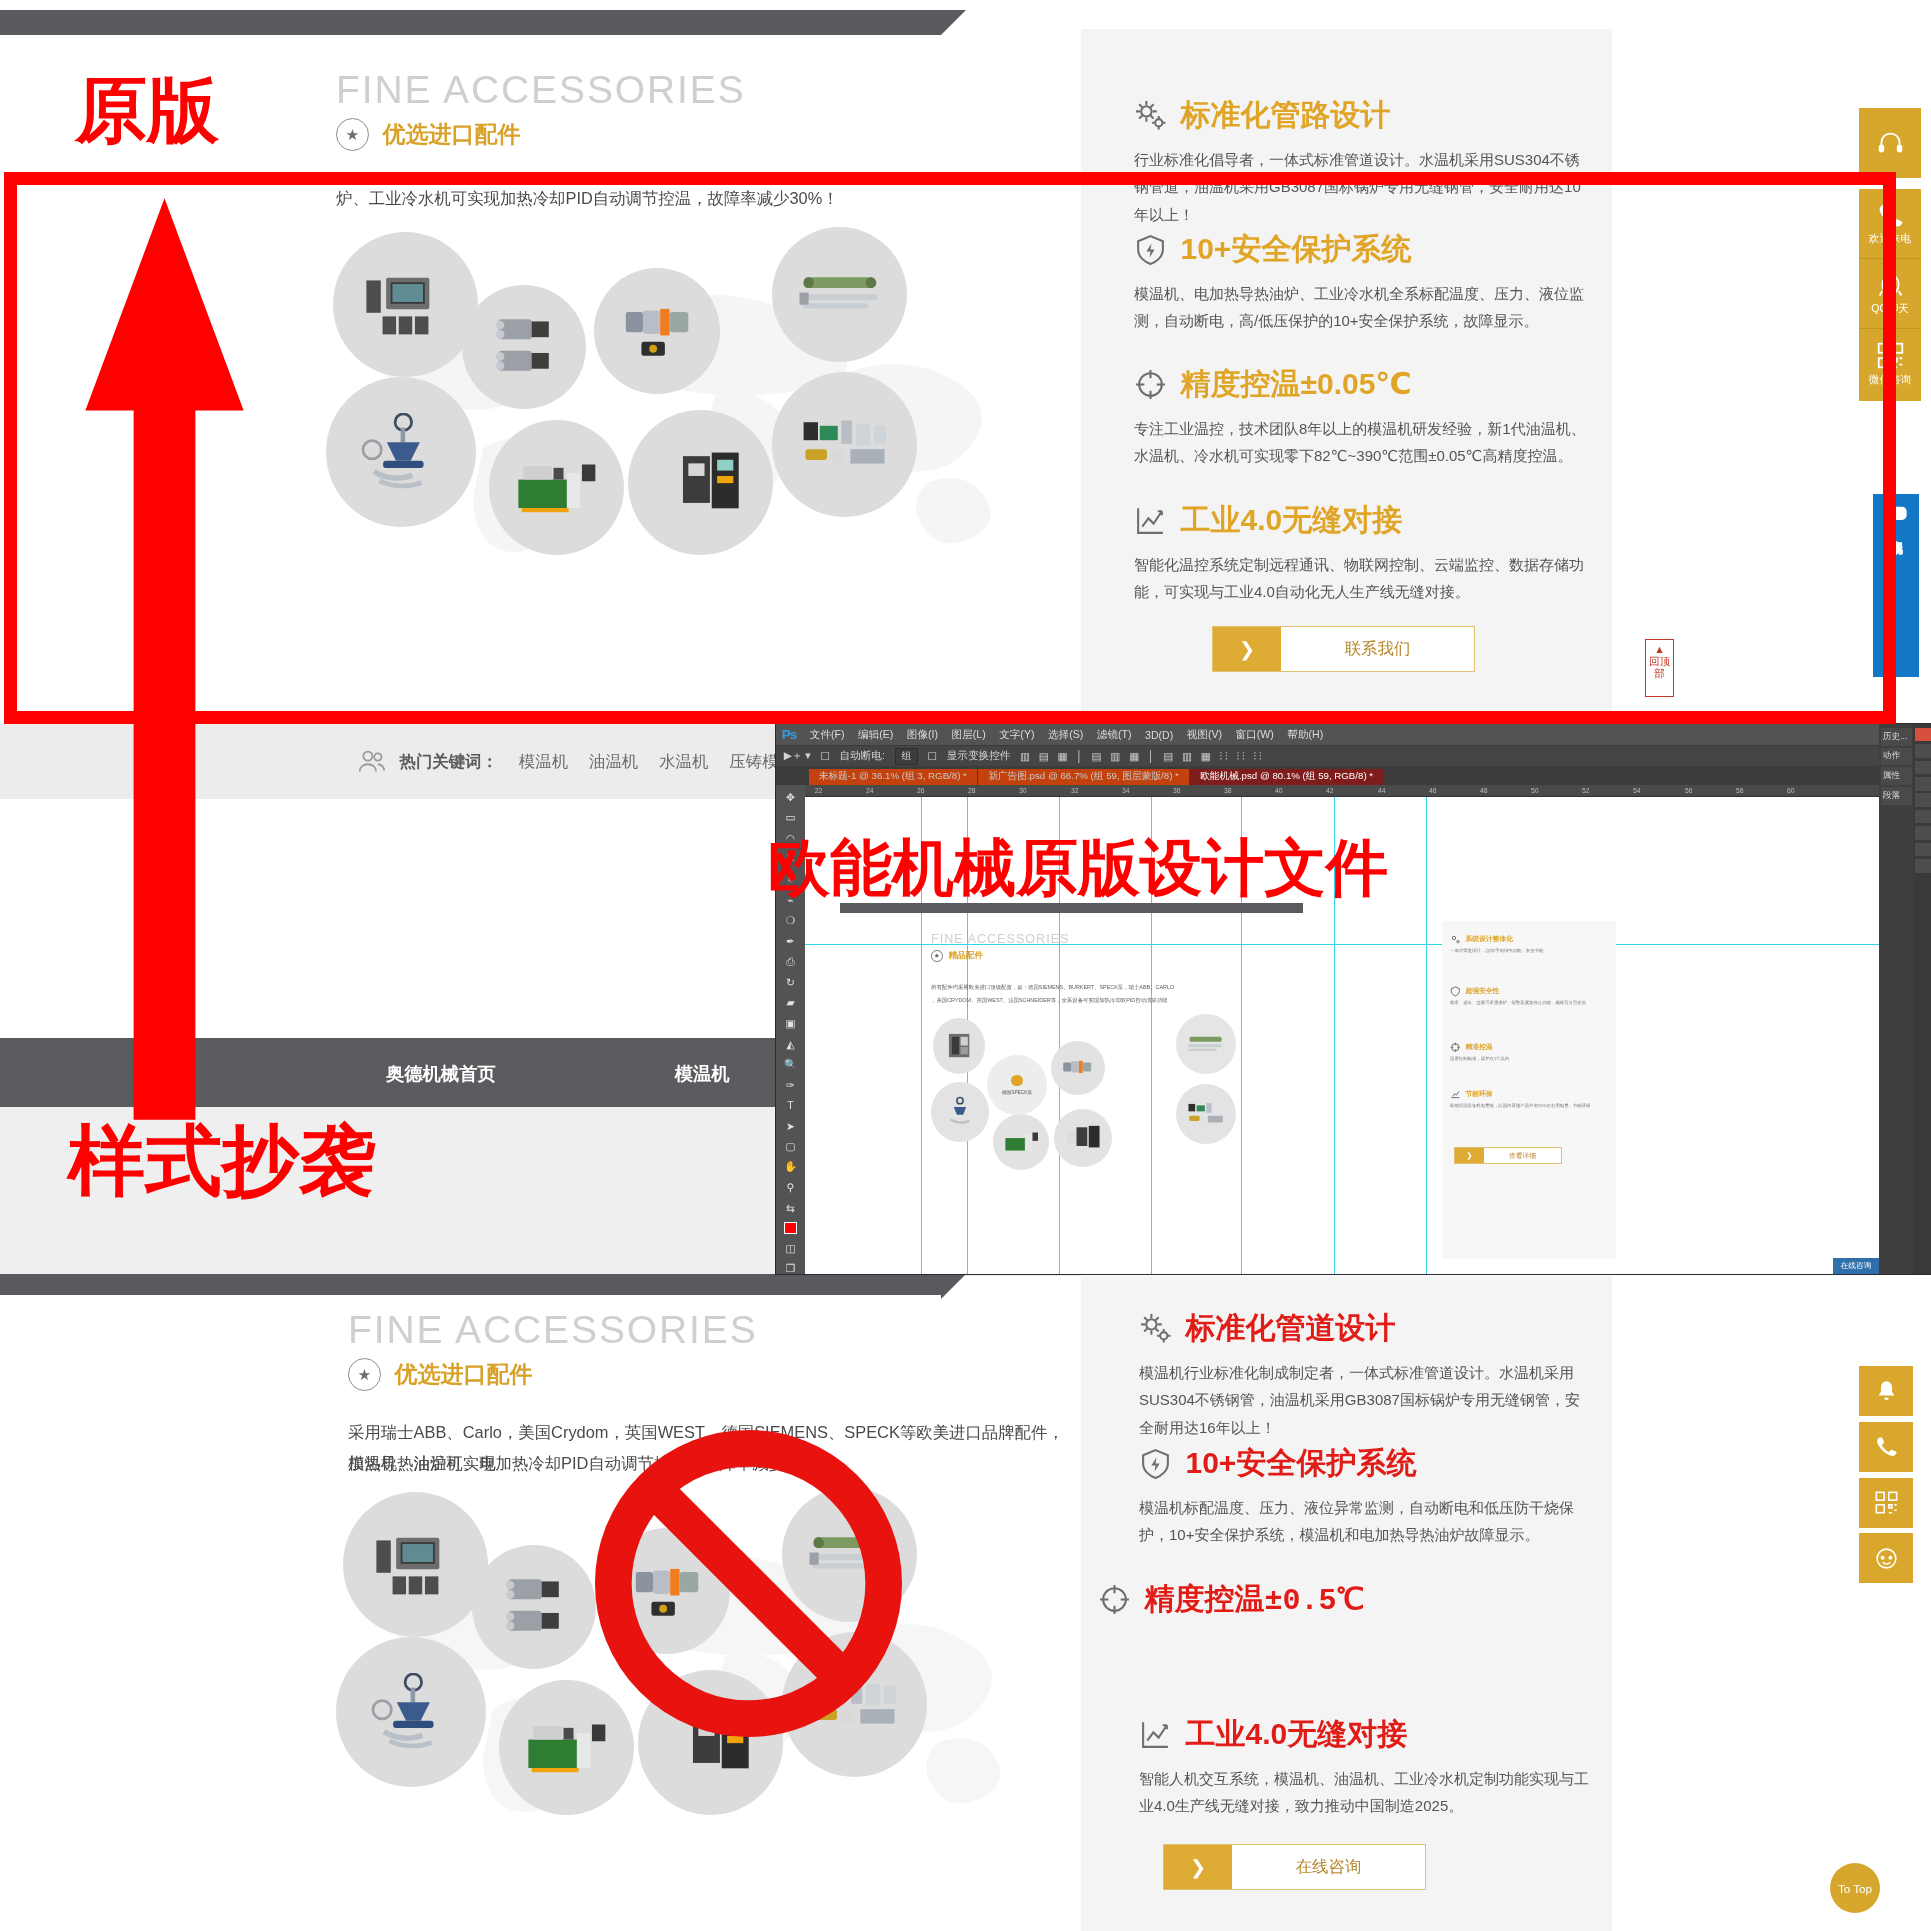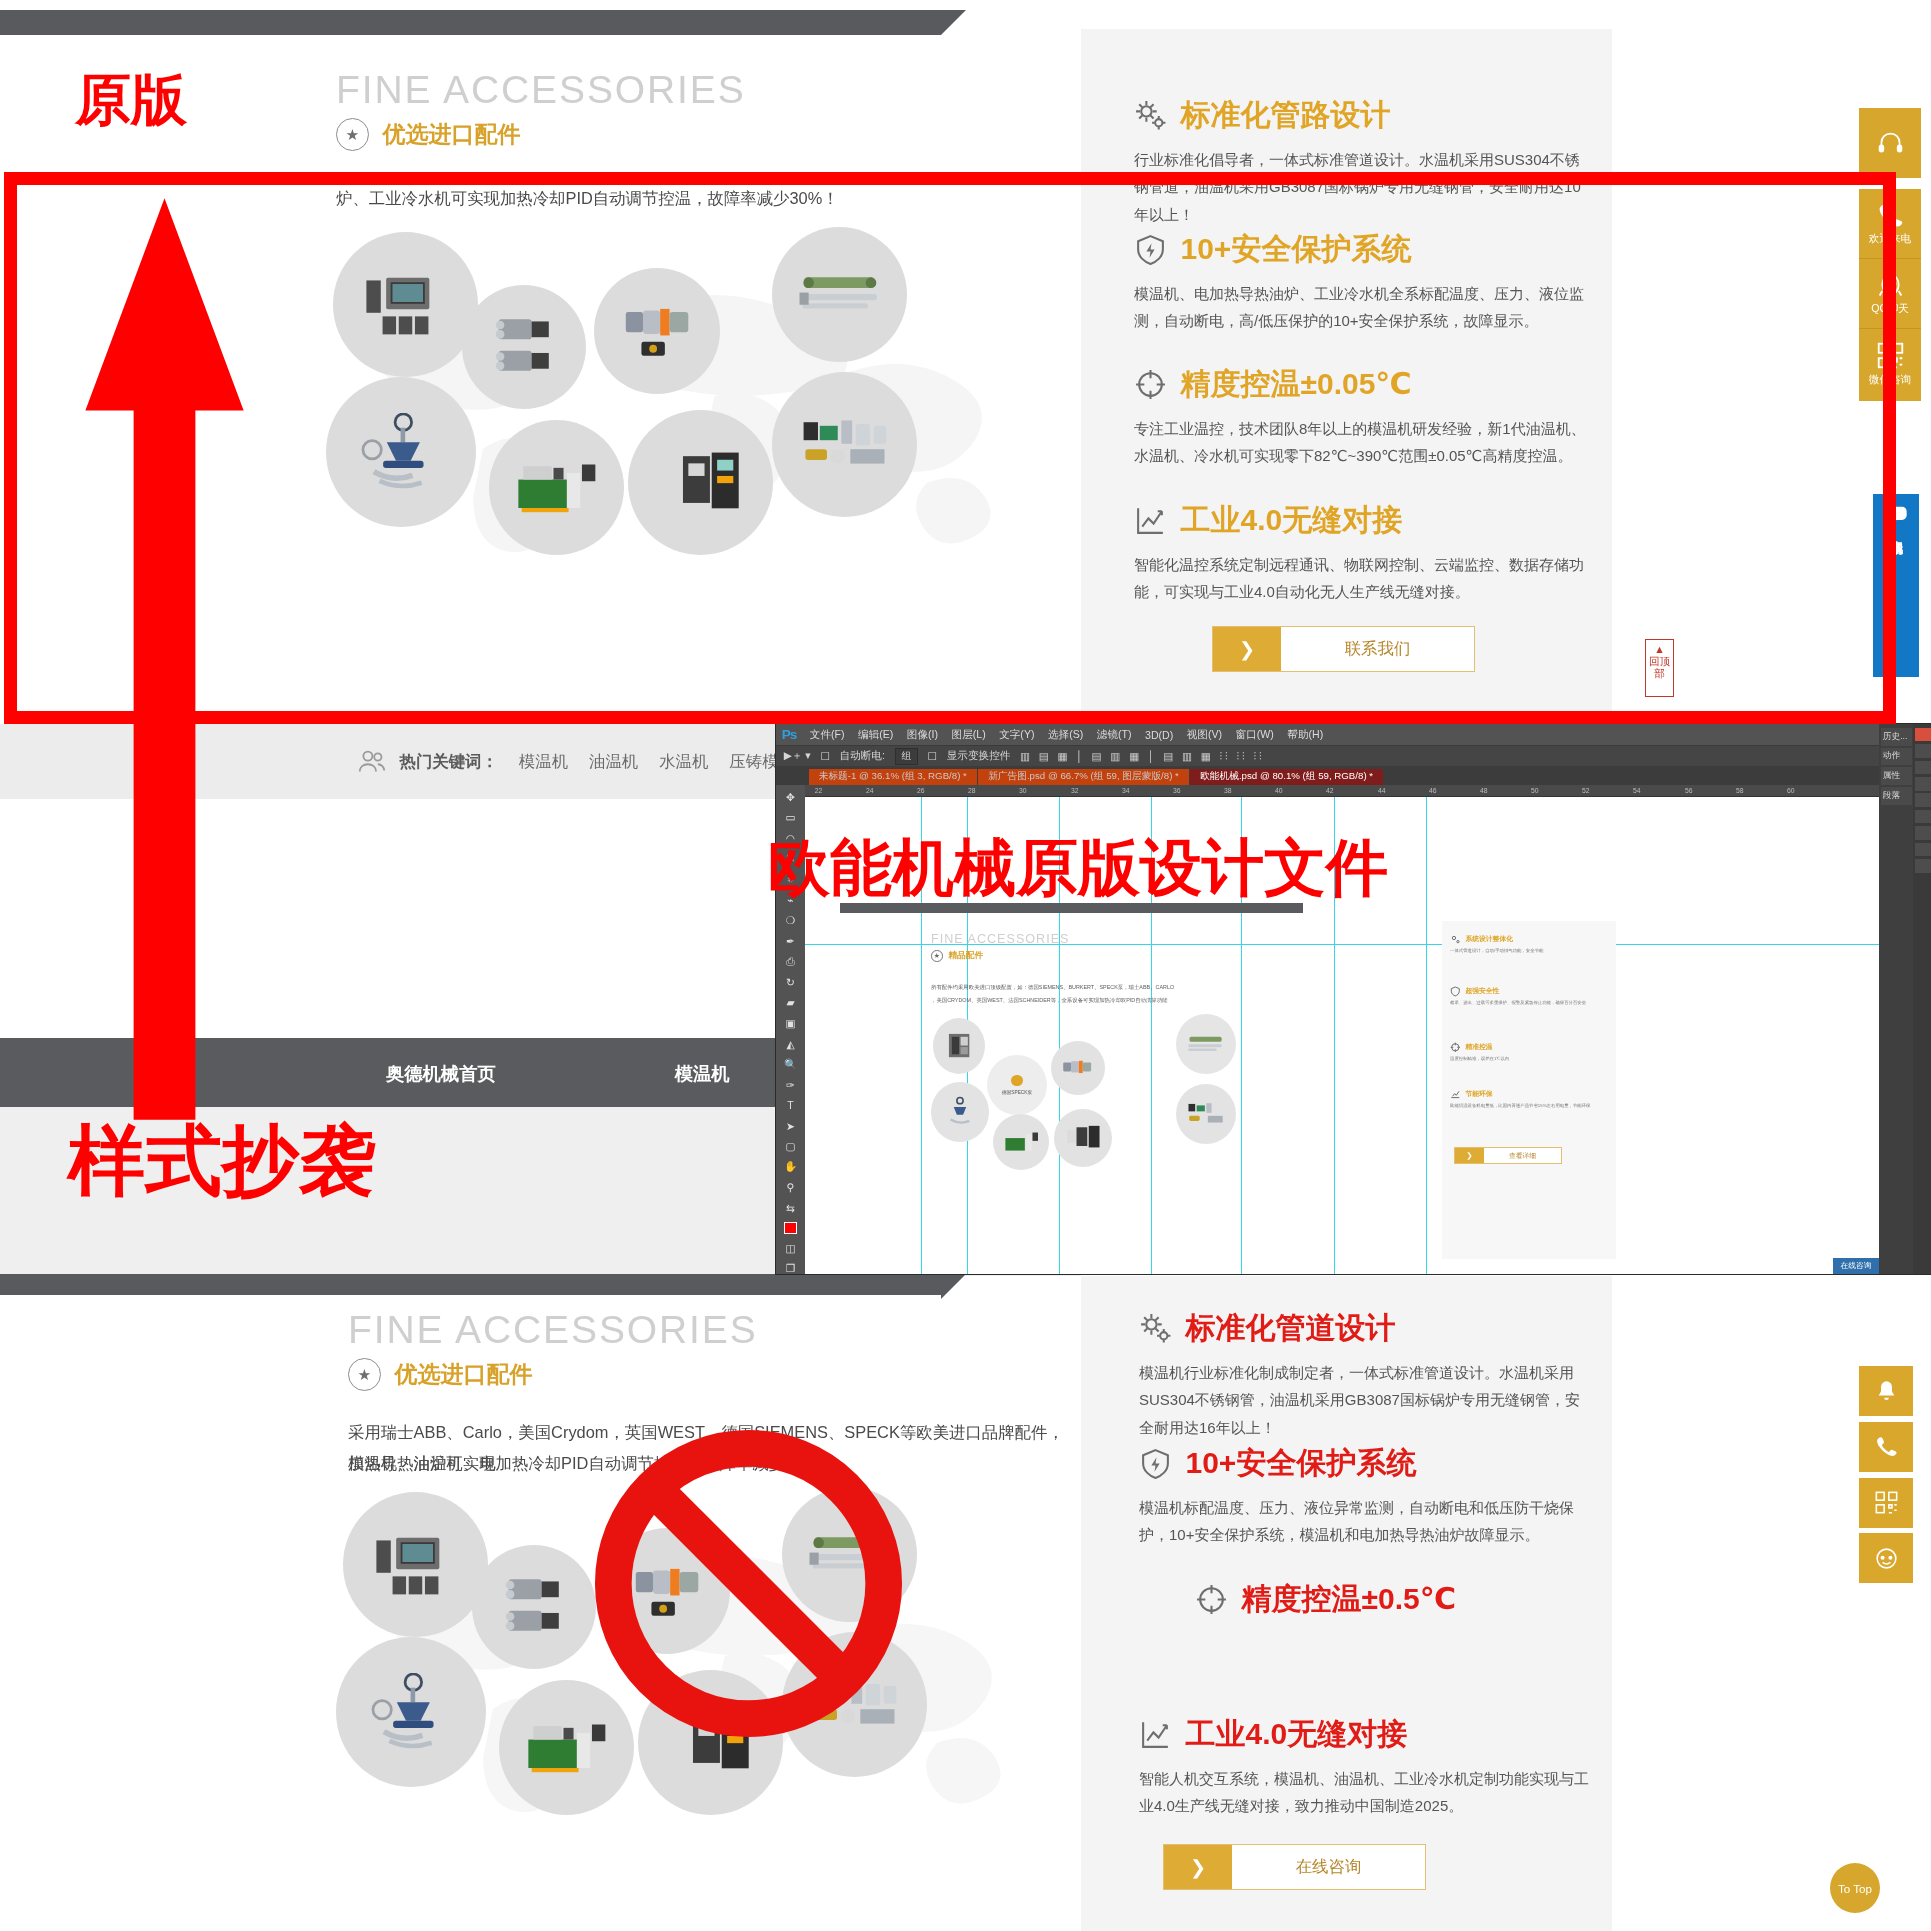--- a/index.html
+++ b/index.html
@@ -573,21 +573,21 @@
         <svg viewBox="0 0 32 32">
             <path d="M16 3 L28 8 V16 C28 23 22 28 16 30 C10 28 4 23 4 16 V8 Z" fill="none" stroke="currentColor" stroke-width="2"></path>
           <path d="M17 10 L12 18 H16 L15 24 L20 16 H16 Z" fill="currentColor"></path>
           </svg>
       </span>
       <span class="feat-title">10+安全保护系统</span>
     </div>
     <div class="feat-body">模温机标配温度、压力、液位异常监测，自动断电和低压防干烧保护，10+安全保护系统，模温机和电加热导热油炉故障显示。</div>
   </div>
 
-  <div class="feat red" style="left:1195px;top:1579px;width:454px;">
+  <div class="feat red" style="left:1098px;top:1579px;width:454px;font-family:Liberation Mono, monospace;">
     <div class="feat-head">
       <span class="feat-ico">
         <svg viewBox="0 0 32 32">
             <g fill="none" stroke="currentColor" stroke-width="2">
           <circle cx="16" cy="16" r="11"></circle>
               <path d="M16 2v8M16 22v8M2 16h8M22 16h8"></path>
             </g>
           </svg>
       </span>
       <span class="feat-title">精度控温±0.5℃</span>
@@ -900,21 +900,21 @@
       <div class="ps-sq"></div>
       <div class="ps-sq"></div>
       <div class="ps-sq"></div>
       <div class="ps-sq"></div>
       <div class="ps-sq"></div>
     </div>
   </div>
 
   <div class="red-box" style="left:3.9px;top:172px;width:1892px;height:552px;"></div>
 
-  <div class="red-label" style="left:75px;top:63px;font-size:56px;">原版</div>
+  <div class="red-label" style="left:75px;top:63px;font-size:72px;">原版</div>
 
   <div class="red-label" style="left:68px;top:1110px;font-size:77px;">样式抄袭</div>
 
   <div class="red-label" style="left:768px;top:826px;font-size:62px;">欧能机械原版设计文件</div>
 
   <svg class="arrow-up" style="left:68px;top:169px;width:193px;height:956px;" viewBox="0 0 200 990">
     <path d="M100 30 L182 250 L132 250 L132 985 L68 985 L68 250 L18 250 Z" fill="#fe0000"></path>
   </svg>
 
   <svg class="no-sign" style="left:594px;top:1429px;width:309px;height:309px;" viewBox="0 0 320 320">

